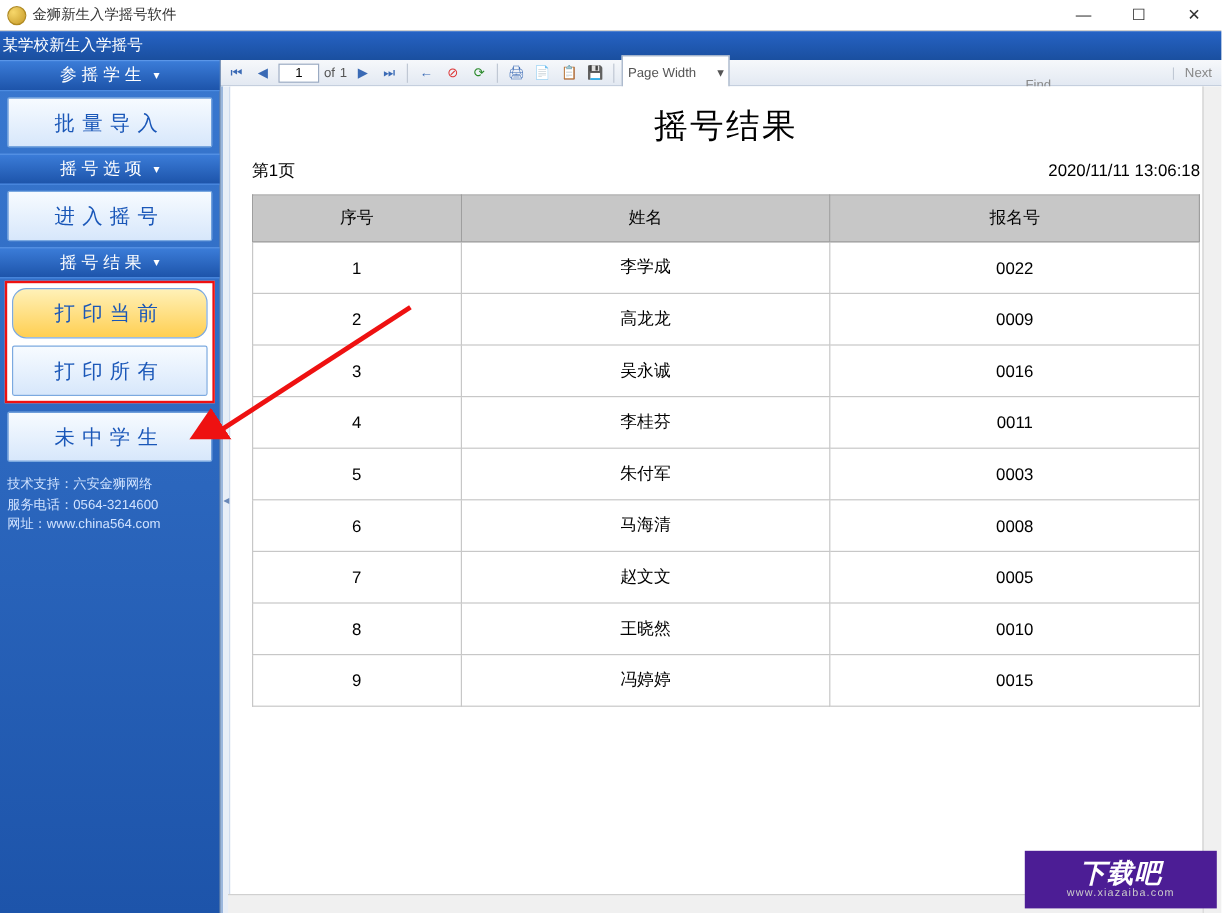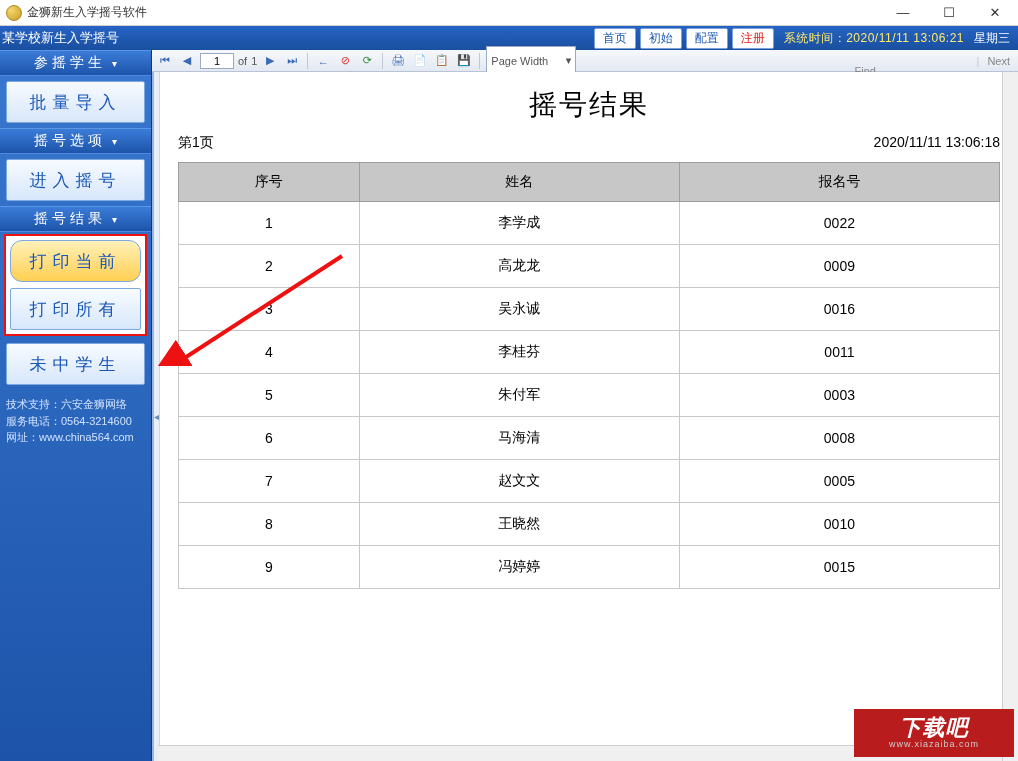--- a/index.html
+++ b/index.html
@@ -16,21 +16,21 @@
 .header-buttons { margin-left: auto; display:flex; align-items:center; gap:4px; padding-right:8px;}
 .hbtn { background:#fff; color:#1a57b8; padding:1px 8px; border:1px solid #7aa1d8; font-size:12px; border-radius:2px;}
 .hbtn.red{ color:#d22; }
 .sys-time { color:#ffe96b; font-size:12px; padding:0 6px; letter-spacing:0.5px;}
 .weekday { color:#fff; font-size:12px; }
 
 
 .main { display:flex; height: calc(761px - 26px - 24px); }
 
 
-.sidebar { width: 152px; background: linear-gradient(#3978d0, #1d54aa); border-right: 1px solid #0a3a7a; display:flex; flex-direction:column; }
+.sidebar { width: 184px; background: linear-gradient(#3978d0, #1d54aa); border-right: 1px solid #0a3a7a; display:flex; flex-direction:column; }
 .side-header { height:26px; background: linear-gradient(#3b7cd8, #1d54aa); color:#fff; font-size:14px; display:flex; align-items:center; justify-content:center; gap:6px; border-bottom:1px solid #4d8be0; border-top:1px solid #5a96e8; letter-spacing:4px;}
 .side-header .chev { font-size:10px; letter-spacing:0;}
 .side-btn { margin:5px 6px; height:42px; background: linear-gradient(#f7fbff, #d7e7fb); border:1px solid #7ba9e0; border-radius:2px; color:#1a57b8; font-size:17px; display:flex; align-items:center; justify-content:center; letter-spacing:6px; }
 .side-highlight { border:2px solid #e11; background:#fff; padding:2px 4px; margin:2px 4px; }
 .side-btn.active { background: linear-gradient(#fff1b8, #ffcf52); }
 .support { padding:6px; font-size:11px; color:#cfe2ff; line-height:1.5; }
 .support-line{ white-space:nowrap; }
 
 
 .content { flex:1; display:flex; flex-direction:column; background:#fff; position:relative; }
@@ -51,21 +51,21 @@
 .report-title { text-align:center; font-size:28px; font-family:"SimSun"; margin:4px 0 10px; letter-spacing:2px; }
 .page-info { display:flex; justify-content:space-between; font-size:14px; font-family:"SimSun"; margin-bottom:10px; }
 table.results { width:100%; border-collapse:collapse; font-family:"SimSun"; font-size:14px; }
 table.results th { background:#c7c7c7; border:1px solid #9e9e9e; padding:10px 6px; font-weight:normal; }
 table.results td { border:1px solid #c7c7c7; padding:12px 6px; text-align:center; }
 
 
 .arrow-svg { position:absolute; left:152px; top:66px; pointer-events:none; z-index:50; }
 
 
-.watermark { position:absolute; right:4px; bottom:4px; width:160px; height:48px; background:#b91c1c; color:#fff; display:flex; flex-direction:column; align-items:center; justify-content:center; font-weight:bold; font-style:italic; z-index:40; }
+.watermark { position:absolute; right:4px; bottom:4px; width:160px; height:48px; background:#4c1d95; color:#fff; display:flex; flex-direction:column; align-items:center; justify-content:center; font-weight:bold; font-style:italic; z-index:40; }
 .watermark .big{ font-size:22px; letter-spacing:1px; line-height:1;}
 .watermark .small{ font-size:9px; color:#ccc; letter-spacing:1px; font-style:normal; font-weight:normal;}
 
 
 .fake-vscroll { position:absolute; right:0; top:22px; bottom:0; width:16px; background:#f0f0f0; border-left:1px solid #d0d0d0;}
 .fake-hscroll { position:absolute; left:6px; right:16px; bottom:0; height:16px; background:#f0f0f0; border-top:1px solid #d0d0d0;}
 </style>
 </head>
 <body>
 
@@ -74,30 +74,20 @@
   <span>金狮新生入学摇号软件</span>
   <div class="win-controls">
     <div class="win-btn">—</div>
     <div class="win-btn">☐</div>
     <div class="win-btn close">✕</div>
   </div>
 </div>
 
 <div class="headerbar">
   <span>某学校新生入学摇号</span>
-  <div class="header-buttons">
-    <span class="hbtn">首页</span>
-    <span class="hbtn">初始</span>
-    <span class="hbtn">配置</span>
-    <span class="hbtn red">注册</span>
-    <span class="sys-time">
-      <span>系统时间：</span><span>2020/11/11 13:06:21</span>
-    </span>
-    <span class="weekday">星期三</span>
-  </div>
 </div>
 
 <div class="main">
 
   <div class="sidebar">
     <div class="side-header">
       <span>参摇学生</span>
       <span class="chev">▾</span>
     </div>
     <div class="side-btn">批量导入</div>

